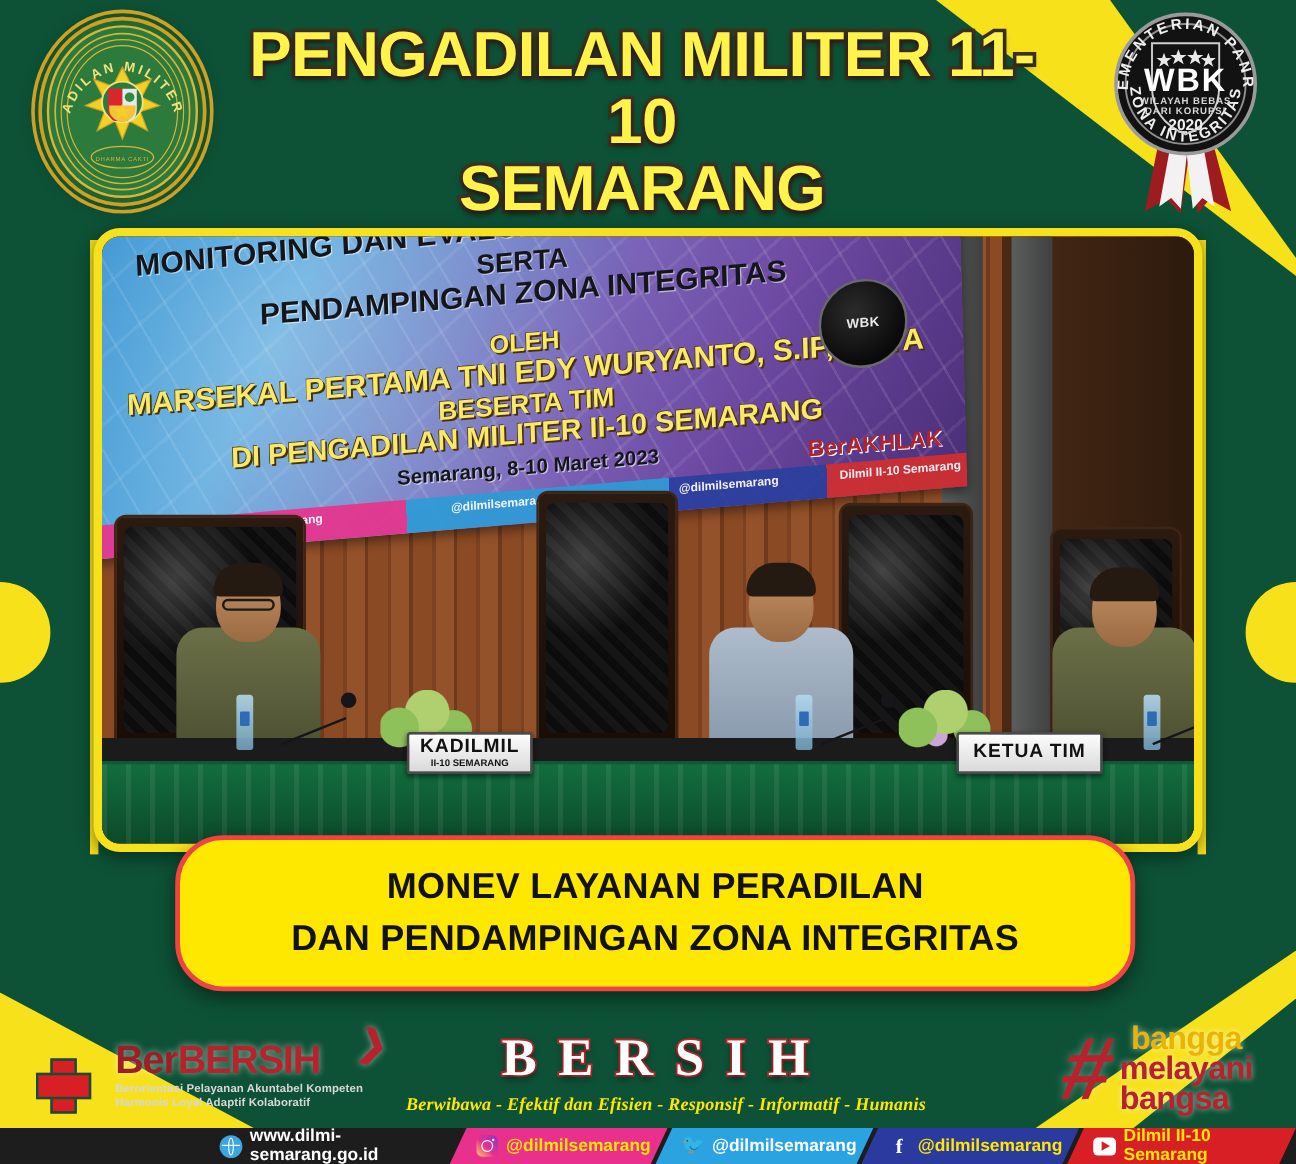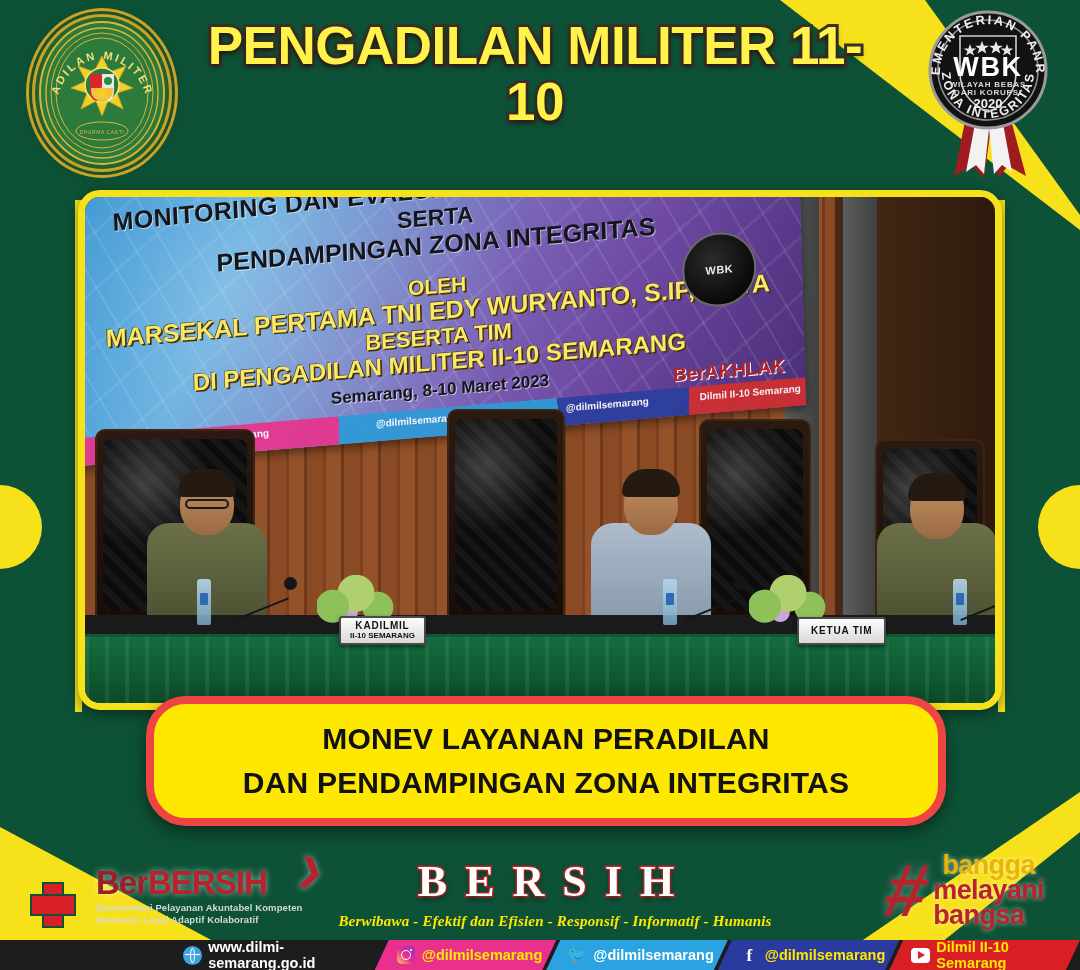--- a/index.html
+++ b/index.html
@@ -282,29 +282,29 @@
   }
   .nameplate{
     position:absolute; bottom:58px;
     background:linear-gradient(180deg,#fdfdfd,#d9d9d9);
     border:2px solid #4a4a4a; border-radius:3px;
     padding:3px 9px; text-align:center;
     font-family:"Liberation Sans", sans-serif;
     color:#111; line-height:1.05;
     box-shadow:0 2px 4px rgba(0,0,0,.5);
   }
-  .np1{ font-size:10px; font-weight:bold; letter-spacing:.8px; }
+  .np1{ font-size:16px; font-weight:bold; letter-spacing:.8px; }
   .np2{ font-size:8px;  font-weight:bold; }
 
   
   .caption{
     position:absolute; left:146px; top:696px;
     width:800px; height:130px;
     background:#ffe800;
-    border:8px solid #ef4444;
+    border:4px solid #ef4444;
     border-radius:40px;
     z-index:9;
     display:flex; flex-direction:column; align-items:center; justify-content:center;
     box-shadow:0 6px 16px rgba(0,0,0,.45);
   }
   .caption-line{
     font-family:"Liberation Sans", sans-serif;
     font-weight:bold; font-size:30px; color:#121212;
     letter-spacing:.2px; line-height:44px;
   }
@@ -450,20 +450,21 @@
           <path d="M-11,2 h22 v3 q0,8 -11,11 q-11,-3 -11,-11 z" fill="#f2c23a"></path>
           <polygon points="0,0 2,5 7,5 3,8 5,13 0,10 -5,13 -3,8 -7,5 -2,5" fill="#f2d024"></polygon>
         </g>
         <ellipse cx="66" cy="113" rx="26" ry="9" fill="none" stroke="#d8b63a" stroke-width="1"></ellipse>
         <text x="66" y="116" font-size="5" fill="#d8b63a" text-anchor="middle" font-family="Liberation Sans, sans-serif" letter-spacing=".6">DHARMA CAKTI</text>
       </svg>
     </div>
 
     <div class="title-block">
       <div class="title-line">PENGADILAN MILITER 11-10</div>
+      <div class="title-line">SEMARANG</div>
     </div>
 
     <div class="wbk-badge">
       <svg width="148" height="175" viewBox="0 0 148 175" aria-hidden="true">
         <g>
           <path d="M52,108 L40,168 L58,158 L70,170 L78,112 Z" fill="#9e1b20"></path>
           <path d="M62,110 L52,164 L62,157 L70,166 L76,112 Z" fill="#f2f2f2"></path>
           <path d="M96,108 L112,168 L94,158 L84,170 L76,112 Z" fill="#9e1b20"></path>
           <path d="M88,110 L98,164 L88,157 L80,166 L74,112 Z" fill="#f2f2f2"></path>
         </g>

